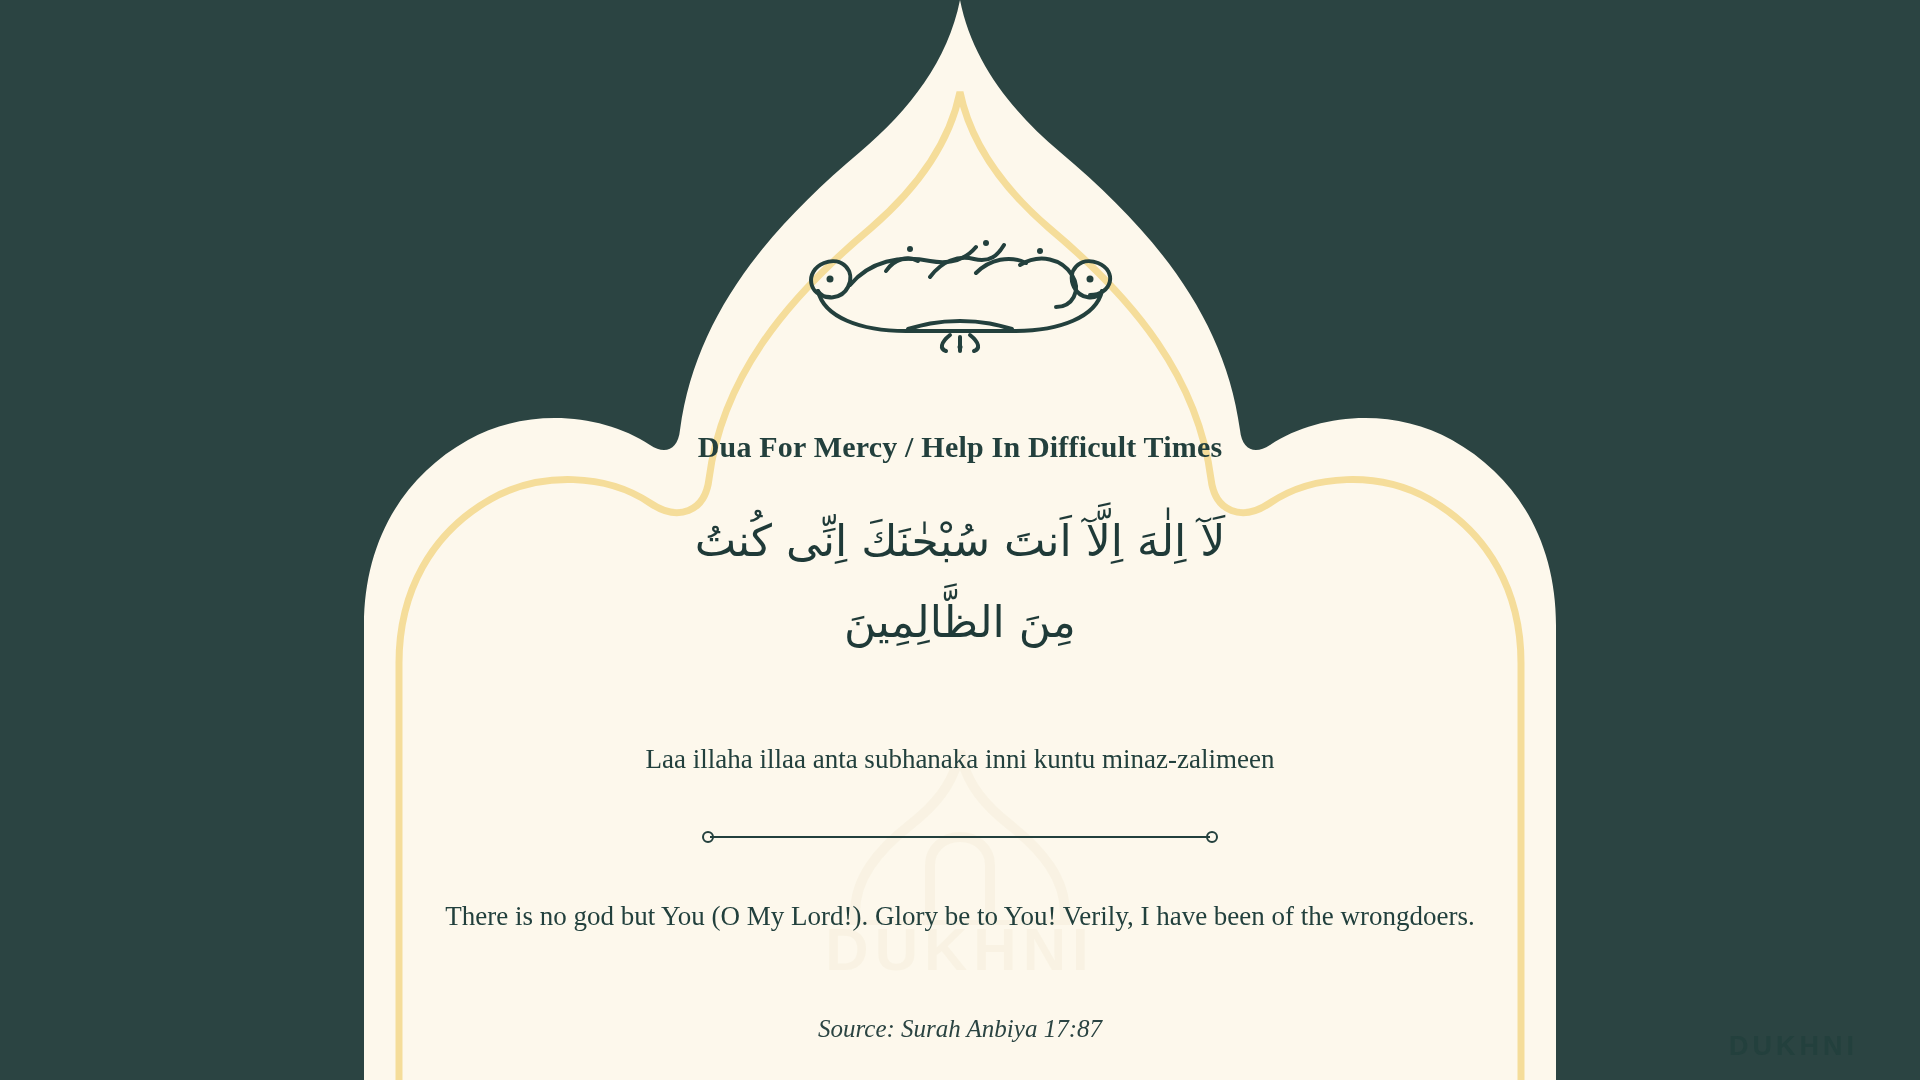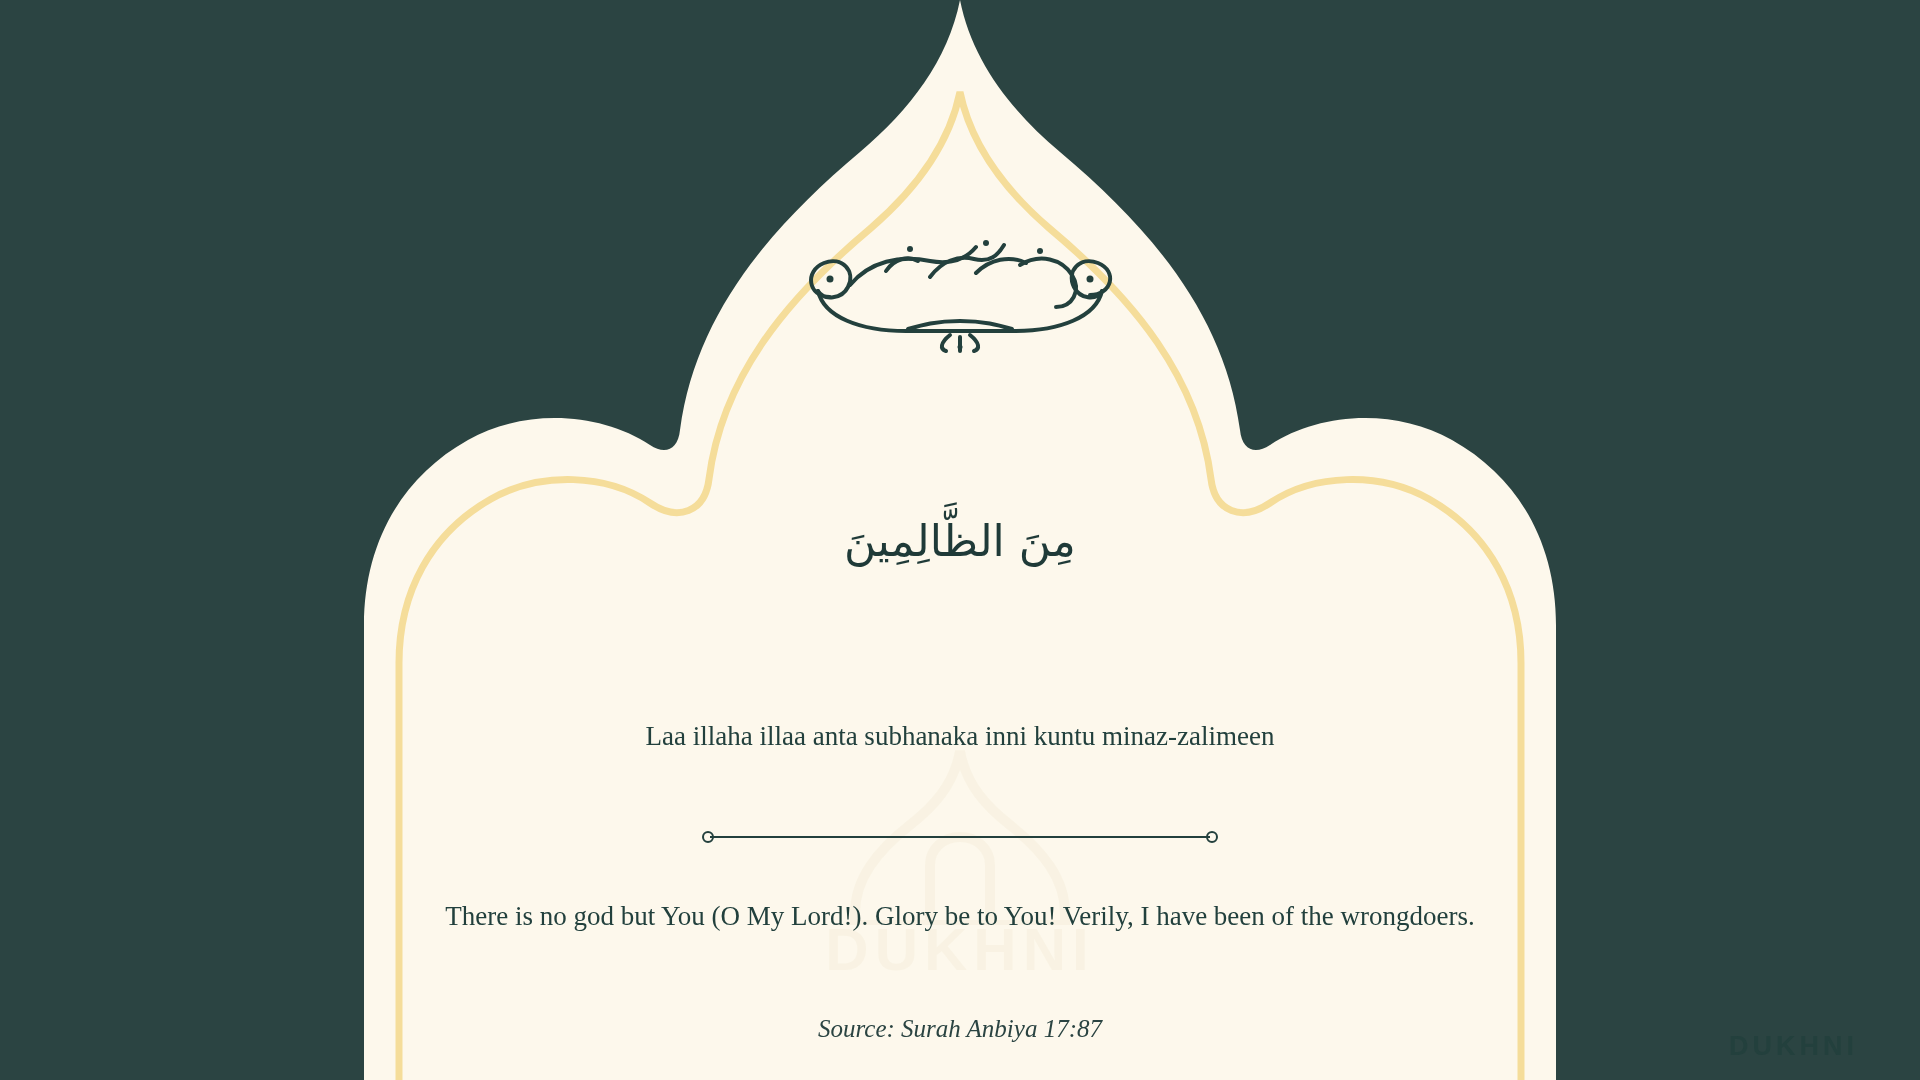--- a/index.html
+++ b/index.html
@@ -82,21 +82,21 @@
     font-family: "DejaVu Sans", sans-serif;
     font-size: 44px;
     line-height: 1.85;
     color: #1f3a38;
   }
 
   .translit {
     position: absolute;
     left: 50%;
     transform: translateX(-50%);
-    top: 721px;
+    top: 744px;
     width: 1200px;
     font-size: 27px;
     color: #22403d;
     font-family: "Liberation Serif", serif;
   }
 
   .divider {
     position: absolute;
     left: 50%;
     transform: translateX(-50%);
@@ -236,22 +236,24 @@
             <circle cx="40" cy="54" r="3.5"></circle>
             <circle cx="300" cy="54" r="3.5"></circle>
             <circle cx="120" cy="24" r="3"></circle>
             <circle cx="196" cy="18" r="3"></circle>
             <circle cx="250" cy="26" r="3"></circle>
             <circle cx="170" cy="122" r="2.5"></circle>
           </g>
         </svg>
       </div>
 
+      <div class="title">Dua For Mercy / Help In Difficult Times</div>
 
       <div class="arabic">
+        <div>لَآ اِلٰهَ اِلَّآ اَنتَ سُبْحٰنَكَ اِنِّى كُنتُ</div>
         <div>مِنَ الظَّالِمِينَ</div>
       </div>
 
       <div class="translit">Laa illaha illaa anta subhanaka inni kuntu minaz-zalimeen</div>
 
       <div class="divider">
         <svg viewBox="0 0 520 14" width="520" height="14">
           <line x1="10" y1="7" x2="510" y2="7" stroke="#23403d" stroke-width="2"></line>
           <circle cx="8" cy="7" r="5" fill="none" stroke="#23403d" stroke-width="2"></circle>
           <circle cx="512" cy="7" r="5" fill="none" stroke="#23403d" stroke-width="2"></circle>

